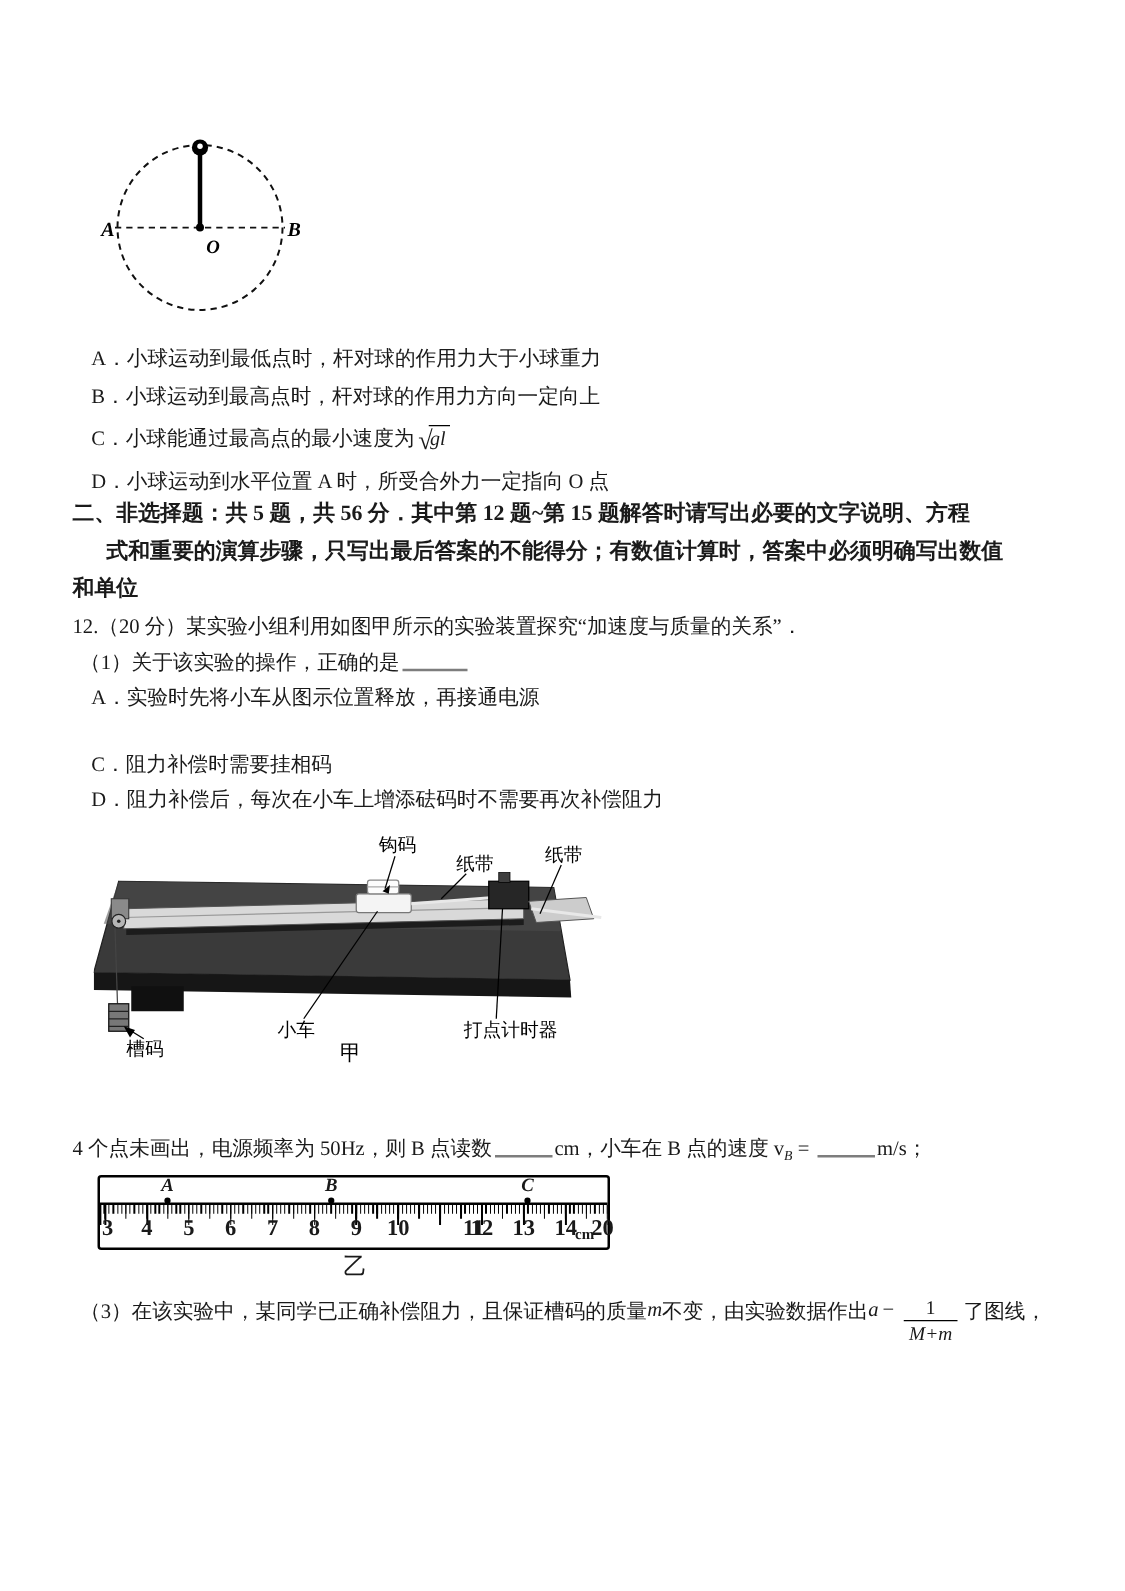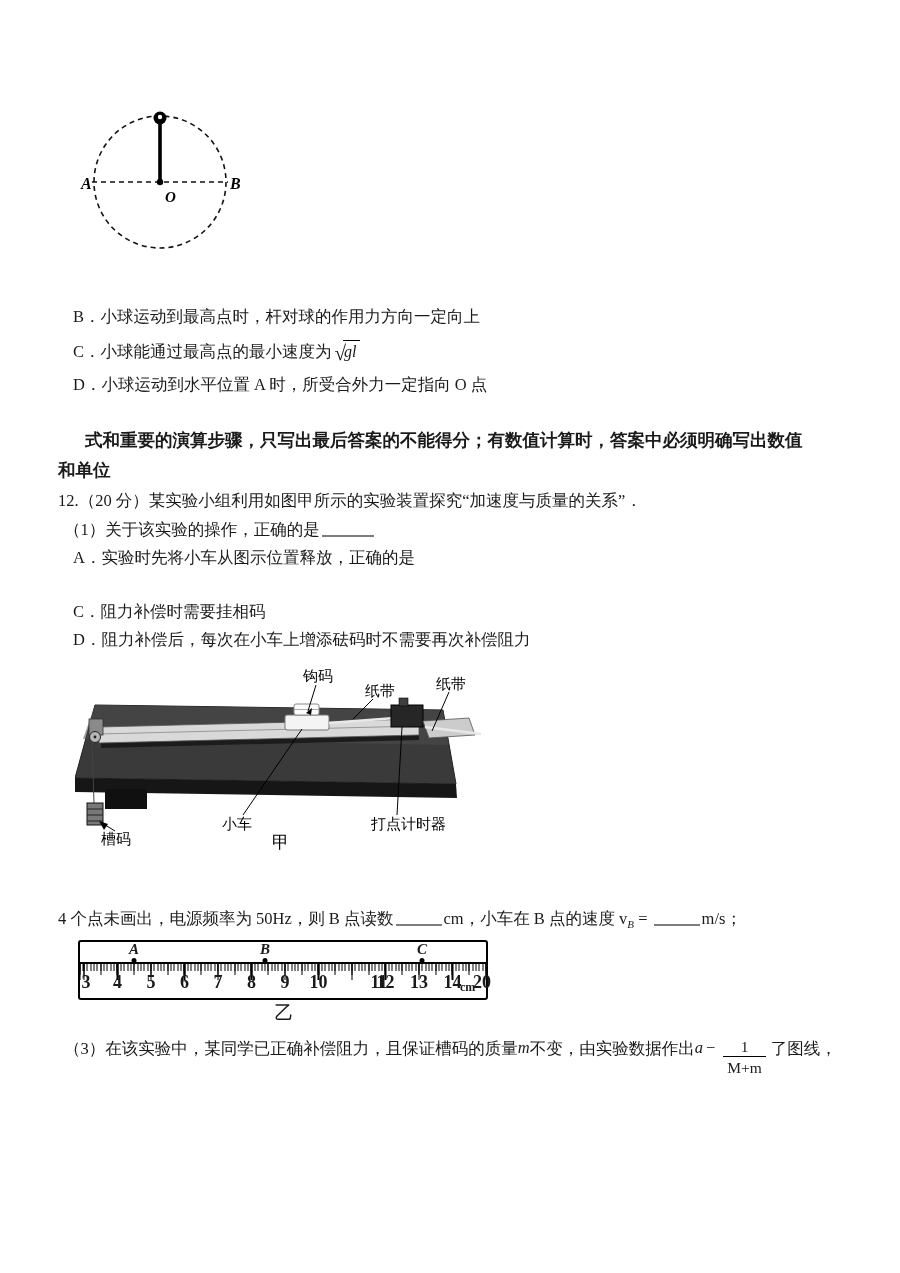--- a/index.html
+++ b/index.html
@@ -23,21 +23,21 @@
   .radicand{
     display:inline-block; border-top:1.7px solid #000; font-style:italic;
     padding:0 3px 0 1px; margin-left:-3px; font-size:16px;
   }
   
   .fracline{position:absolute; display:flex; white-space:nowrap;
     font-size:16.5px;}
   .frac{display:inline-flex; flex-direction:column; align-items:center;
     margin:0 5px; font-size:15.5px;}
   .frac .fnum{line-height:1.15; padding:0 2px;}
-  .frac .fden{border-top:1.5px solid #000; line-height:1.3; padding:1px 4px 0 4px; }
+  .frac .fden{border-top:1.5px solid #000; line-height:1.3; padding:1px 4px 0 4px; font-style:italic;}
   .mop{margin:0 3px;}
   
   #ruler{position:absolute; left:78px; top:940px; width:412px; height:84px;}
   .ruler-body{
     position:relative; width:406px; height:56px; background:#fff;
     border:2px solid #000; border-radius:3px;
   }
   .tape-band{position:relative; height:20px; border-bottom:2px solid #000;}
   .pt-dot{position:absolute; width:5px; height:5px; border-radius:50%;
     background:#000; top:16px; transform:translateX(-50%);}
@@ -70,36 +70,38 @@
     <line x1="12" y1="80" x2="148" y2="80" stroke="#111" stroke-width="1.4" stroke-dasharray="5 4"></line>
     <line x1="80" y1="80" x2="80" y2="20" stroke="#000" stroke-width="3.6"></line>
     <circle cx="80" cy="16" r="6.5" fill="#000"></circle>
     <circle cx="80" cy="15" r="2.2" fill="#fff"></circle>
     <circle cx="80" cy="80" r="3.2" fill="#000"></circle>
     <text x="1" y="87" font-size="16" font-style="italic" font-weight="bold">A</text>
     <text x="150" y="87" font-size="16" font-style="italic" font-weight="bold">B</text>
     <text x="85" y="100" font-size="15" font-style="italic" font-weight="bold">O</text>
   </svg>
 
+  <div class="tline" style="left:73px; top:276px;">A．小球运动到最低点时，杆对球的作用力大于小球重力</div>
   <div class="tline" style="left:73px; top:340px;">
     <span>C．小球能通过最高点的最小速度为</span><span class="sqrt-wrap"><span class="sqrt-sign">√</span><span class="radicand">gl</span></span>
   </div>
   <div class="tline" style="left:73px; top:306px;">B．小球运动到最高点时，杆对球的作用力方向一定向上</div>
   <div class="tline" style="left:73px; top:374px;">D．小球运动到水平位置 A 时，所受合外力一定指向 O 点</div>
 
+  <div class="tline bold" style="left:58px; top:399px;">二、非选择题：共 5 题，共 56 分．其中第 12 题~第 15 题解答时请写出必要的文字说明、方程</div>
   <div class="tline bold" style="left:58px; top:429px;margin-left:27px;">式和重要的演算步骤，只写出最后答案的不能得分；有数值计算时，答案中必须明确写出数值</div>
   <div class="tline bold" style="left:58px; top:459px;">和单位</div>
 
   <div class="tline" style="left:58px; top:490px;">12.（20 分）某实验小组利用如图甲所示的实验装置探究“加速度与质量的关系”．</div>
 
   <div class="tline" style="left:64px; top:519px;">
     <span>（1）关于该实验的操作，正确的是</span><span class="blank" style="width:52px;"></span>
   </div>
 
-  <div class="tline" style="left:73px; top:547px;">A．实验时先将小车从图示位置释放，正确的是</div>
+  <div class="tline" style="left:73px; top:547px;">A．实验时先将小车从图示位置释放，再接通电源</div>
   <div class="tline" style="left:73px; top:601px;">C．阻力补偿时需要挂相码</div>
   <div class="tline" style="left:73px; top:629px;">D．阻力补偿后，每次在小车上增添砝码时不需要再次补偿阻力</div>
 
   <svg style="position:absolute; left:75px; top:663px;" width="420" height="195" viewBox="0 0 420 195">
 
     <polygon points="20,42 368,47 381,121 0,115" fill="#3a3a3a" stroke="#222" stroke-width="1"></polygon>
     <polygon points="20,42 368,47 374,82 8,76" fill="#4d4d4d" opacity="0.55"></polygon>
     <polygon points="0,115 381,121 382,135 0,129" fill="#161616"></polygon>
     <rect x="30" y="126" width="42" height="20" fill="#101010"></rect>
 

